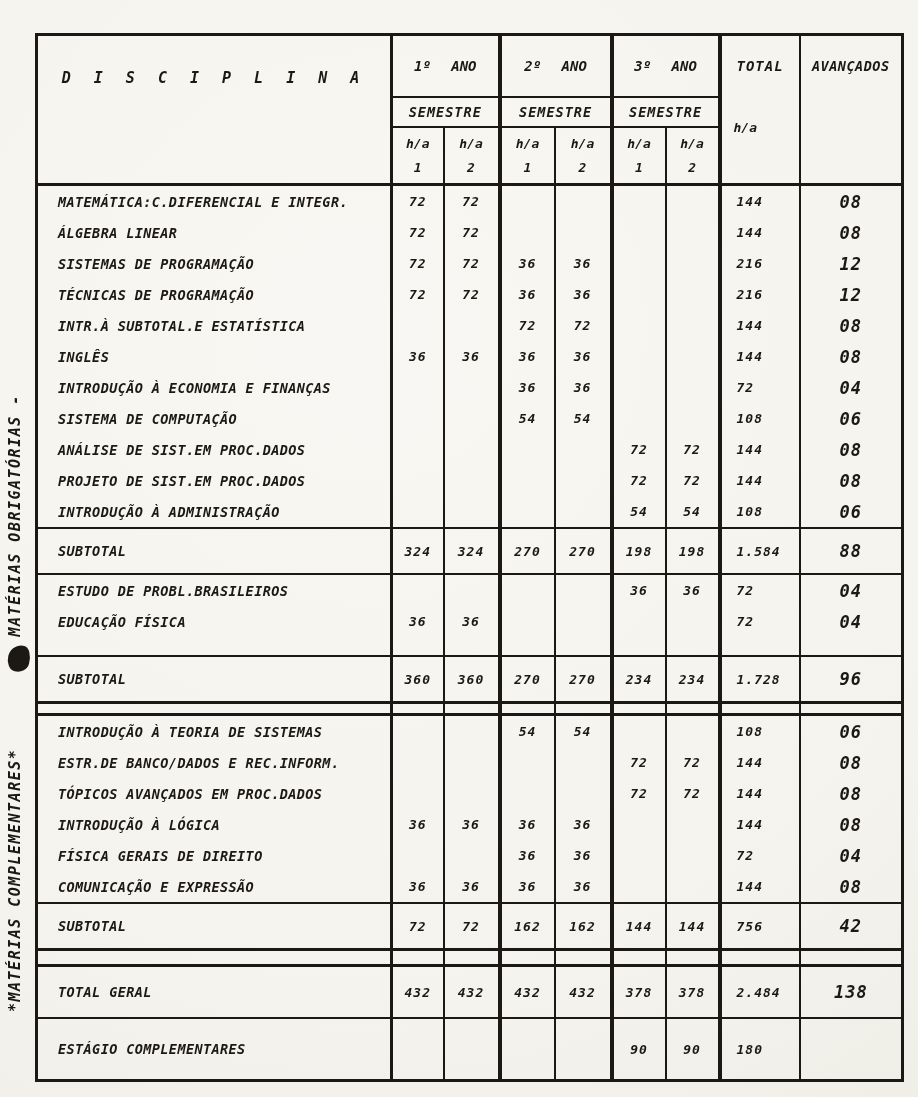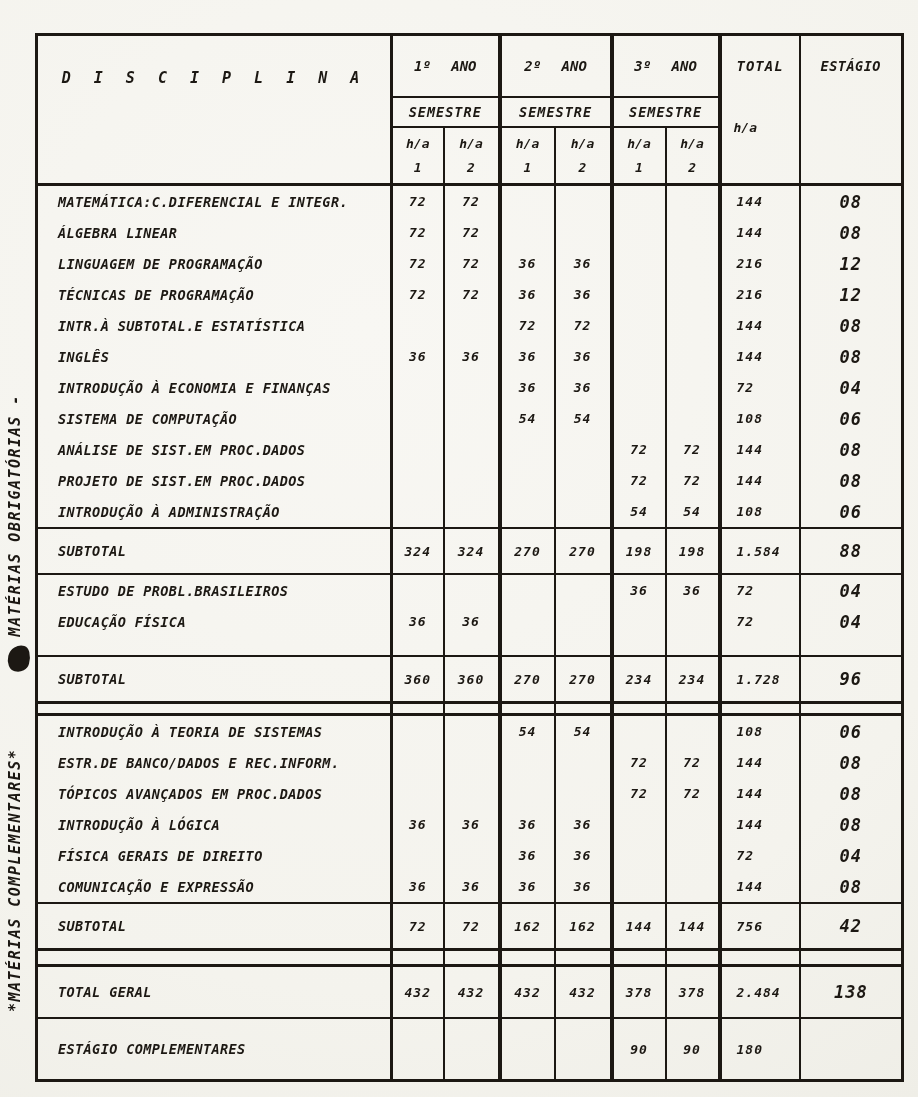--- a/index.html
+++ b/index.html
@@ -102,21 +102,21 @@
     <thead>
       <tr class="h-years">
         <th class="disc-h" rowspan="3">D I S C I P L I N A</th>
         <th class="year y1" colspan="2">1º ANO</th>
         <th class="year y2" colspan="2">2º ANO</th>
         <th class="year y3" colspan="2">3º ANO</th>
         <th class="total-h c7" rowspan="3">
           <span class="tw">TOTAL</span>
           <span class="tu">h/a</span>
         </th>
-        <th class="cred-h c8" rowspan="3">ESTÁGIO</th>
+        <th class="cred-h c8" rowspan="3">AVANÇADOS</th>
       </tr>
       <tr class="h-sem">
         <th class="sem y1" colspan="2">SEMESTRE</th>
         <th class="sem y2" colspan="2">SEMESTRE</th>
         <th class="sem y3" colspan="2">SEMESTRE</th>
       </tr>
       <tr class="h-ha">
         <th class="ha c1">
           <span class="u">h/a</span>
           <span class="u">1</span>
@@ -160,21 +160,21 @@
           <td class="c1 num">72</td>
           <td class="c2 num">72</td>
           <td class="c3 num"></td>
           <td class="c4 num"></td>
           <td class="c5 num"></td>
           <td class="c6 num"></td>
           <td class="c7 tot">144</td>
           <td class="c8 cred">08</td>
         </tr>
         <tr class="row">
-          <td class="c0 disc">LINGUAGEM DE PROGRAMAÇÃO</td>
+          <td class="c0 disc">SISTEMAS DE PROGRAMAÇÃO</td>
           <td class="c1 num">72</td>
           <td class="c2 num">72</td>
           <td class="c3 num">36</td>
           <td class="c4 num">36</td>
           <td class="c5 num"></td>
           <td class="c6 num"></td>
           <td class="c7 tot">216</td>
           <td class="c8 cred">12</td>
         </tr>
         <tr class="row">

